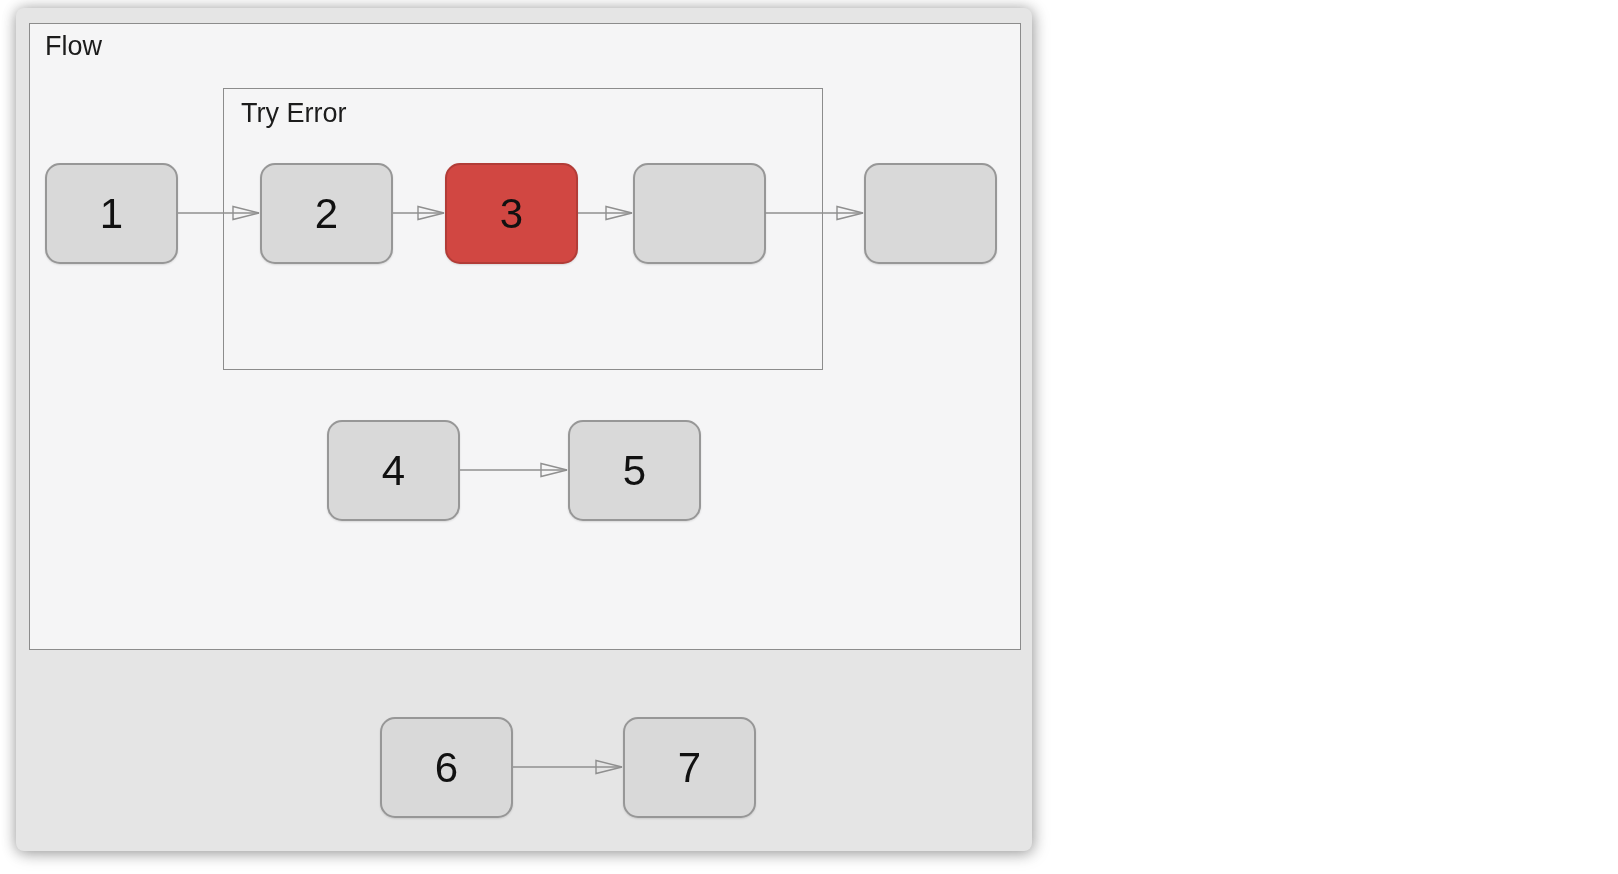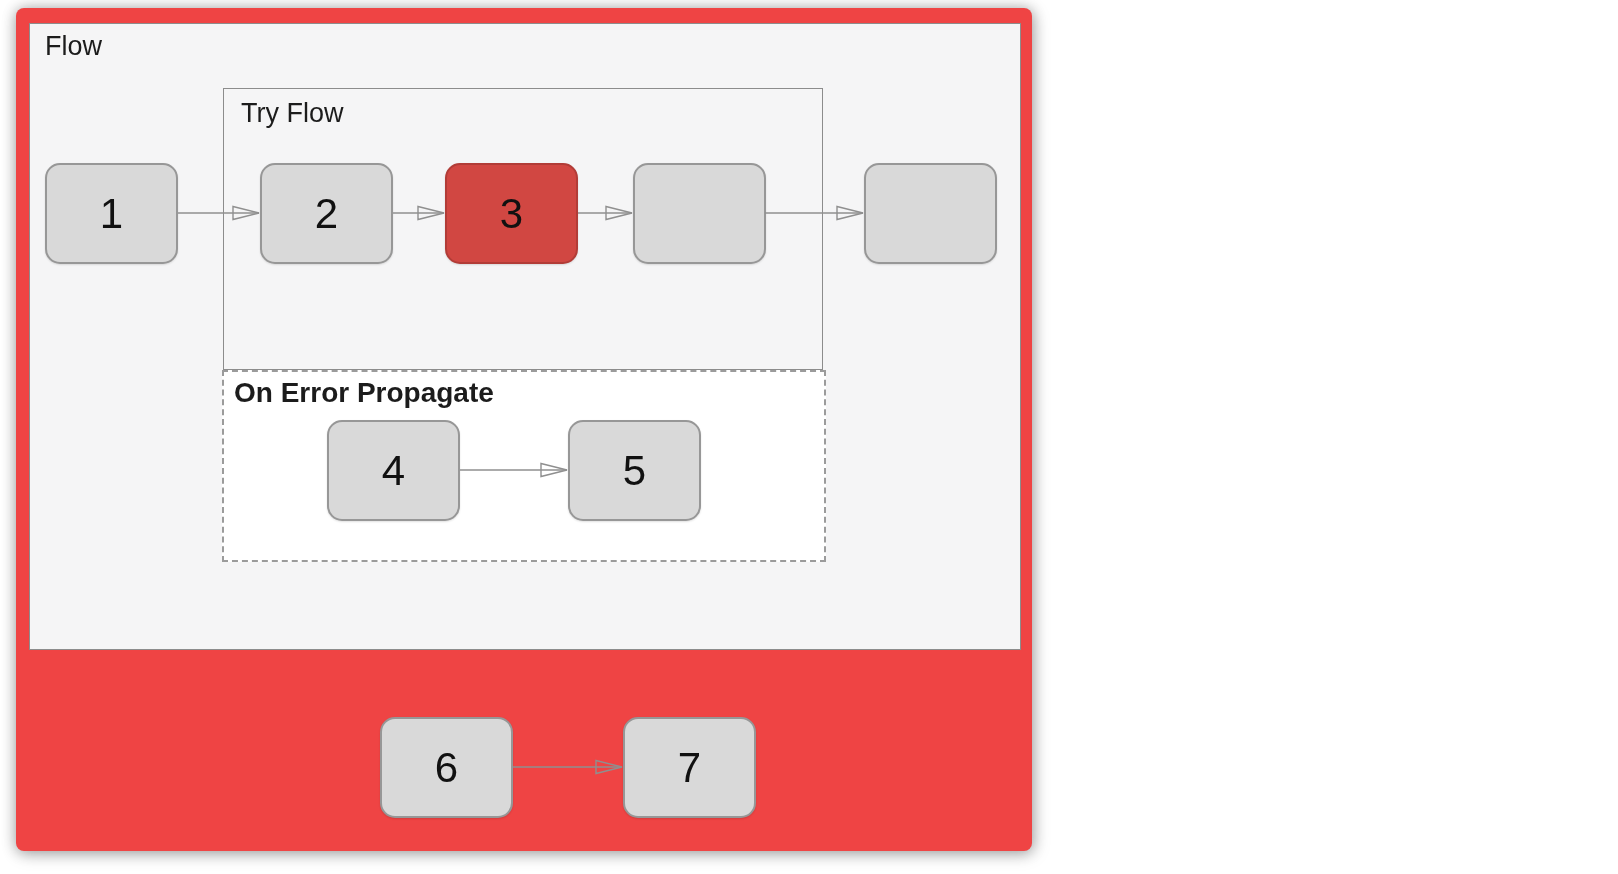--- a/index.html
+++ b/index.html
@@ -10,21 +10,21 @@
     height: 874px;
     overflow: hidden;
     background: var(--canvas-bg, #ffffff);
     font-family: "Liberation Sans", sans-serif;
     color: var(--text, #1c1c1c);
   }
   .card {
     position: absolute;
     left: 16px; top: 8px;
     width: 1016px; height: 843px;
-    background: #ef4444;
+    background: #e5e5e5;
     border-radius: 8px;
     box-shadow: 0 1px 14px rgba(0,0,0,0.30), 2px 3px 18px rgba(0,0,0,0.18);
   }
   .container { position: absolute; }
   .flow-container {
     left: 13px; top: 15px; width: 992px; height: 627px;
     background: var(--flow-bg, #f5f5f6);
     border: 1.5px solid var(--container-border, #8c8c8c);
   }
   .try-container {
@@ -93,26 +93,23 @@
 </head>
 <body>
 
 <div class="page">
   <div class="card">
 
     <div class="container flow-container">
       <div class="container-label">Flow</div>
 
       <div class="container try-container">
-        <div class="container-label">Try Flow</div>
+        <div class="container-label">Try Error</div>
       </div>
 
-      <div class="container onerror-container">
-        <div class="container-label">On Error Propagate</div>
-      </div>
     </div>
 
 
     <div class="node n0">
       <span class="node-label">1</span>
     </div>
     <div class="node n1">
       <span class="node-label">2</span>
     </div>
     <div class="node n2" style="background: rgb(209, 71, 66); border-color: rgb(178, 60, 55);">

